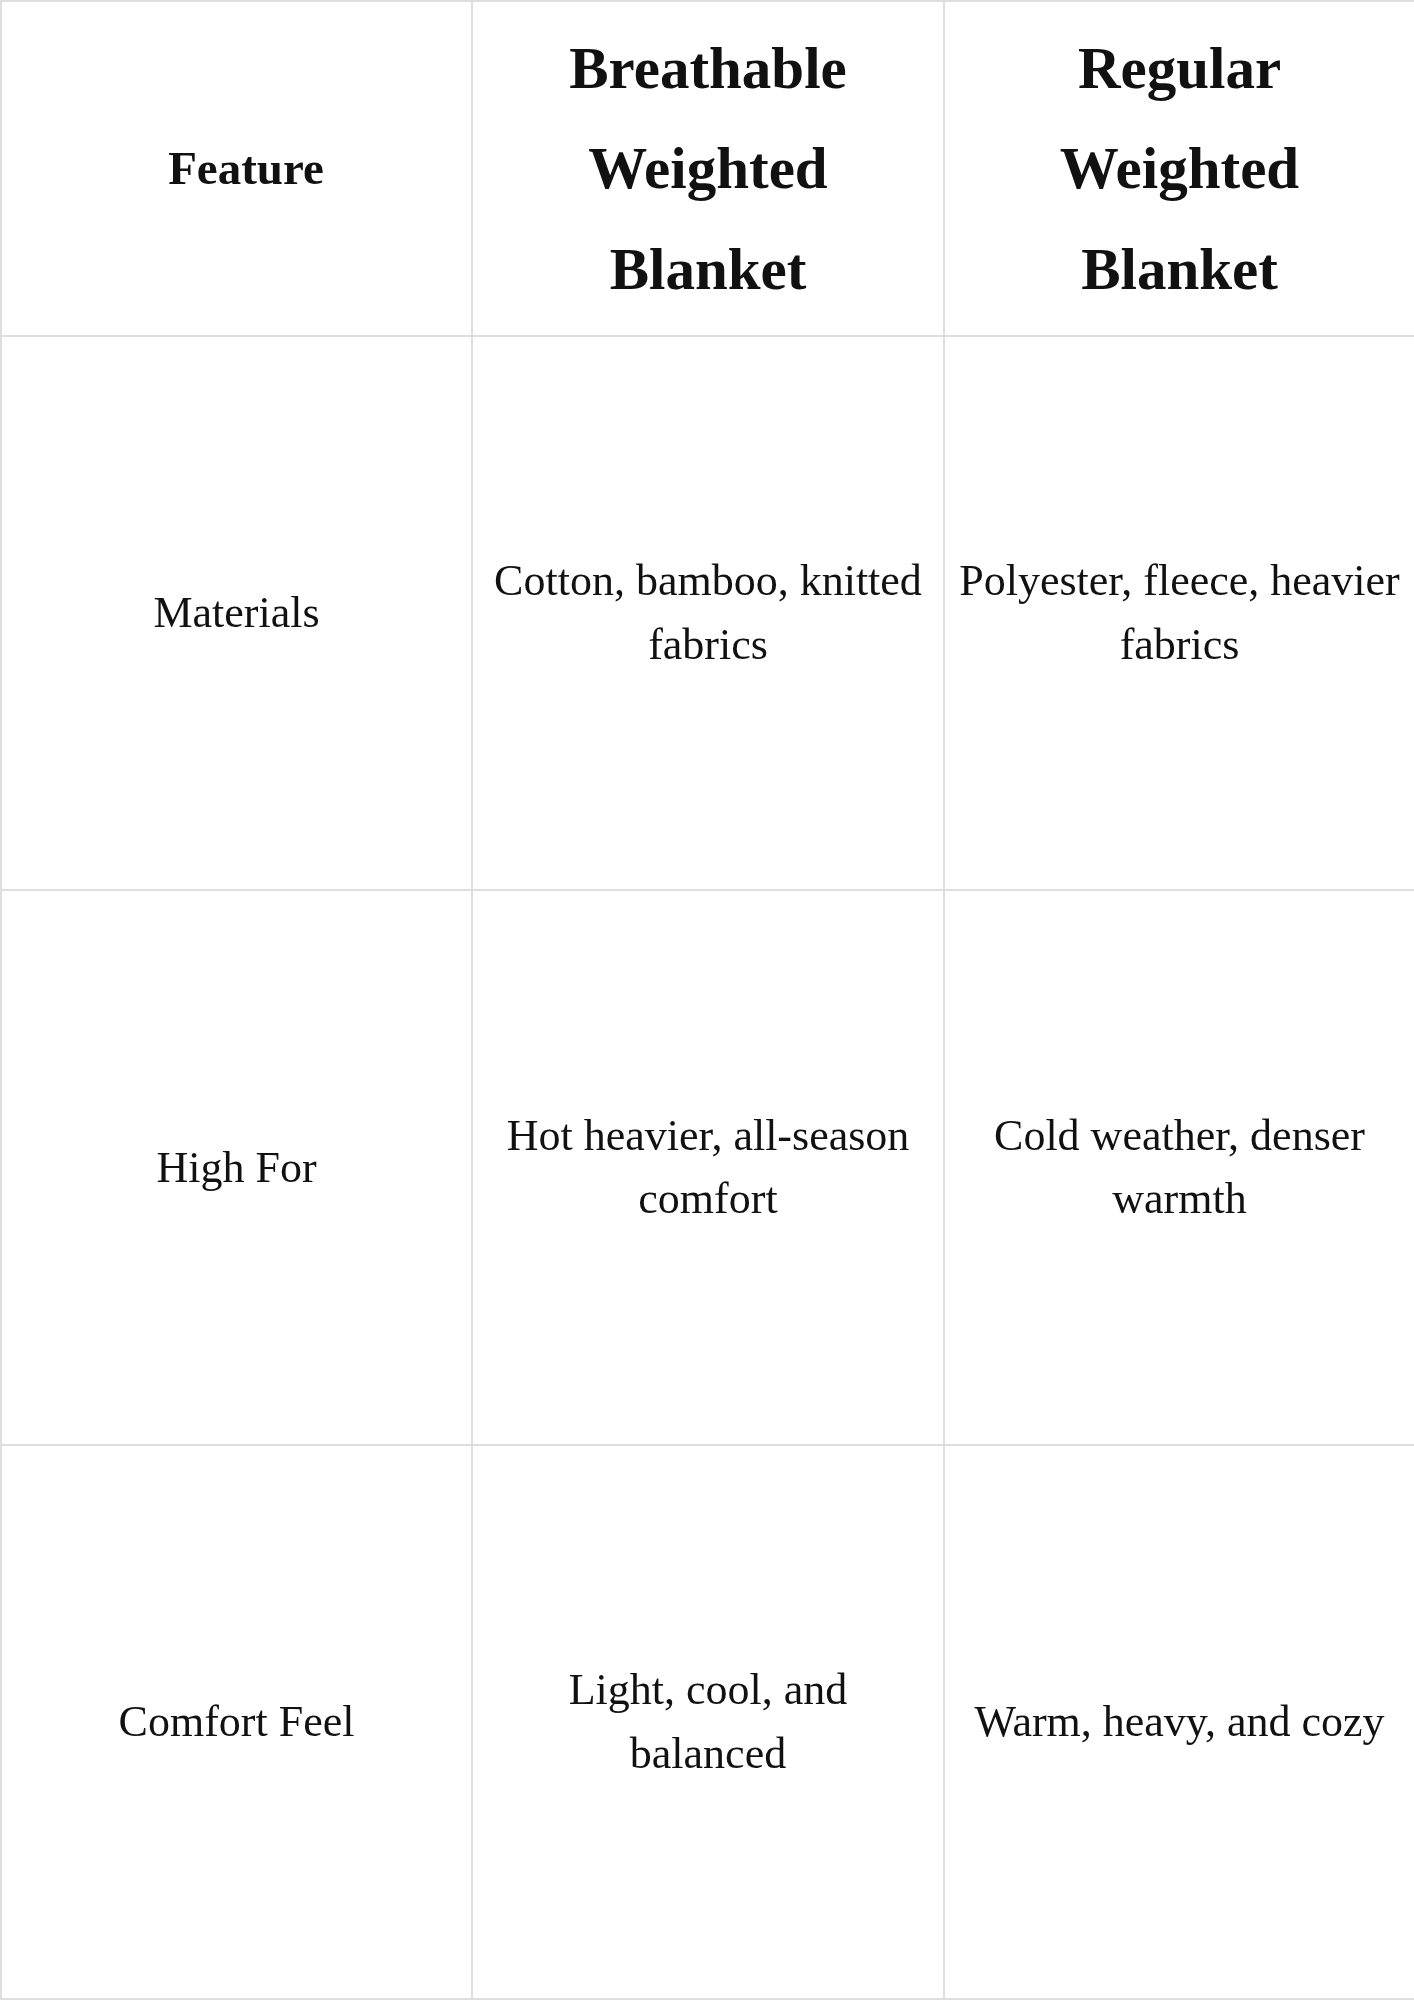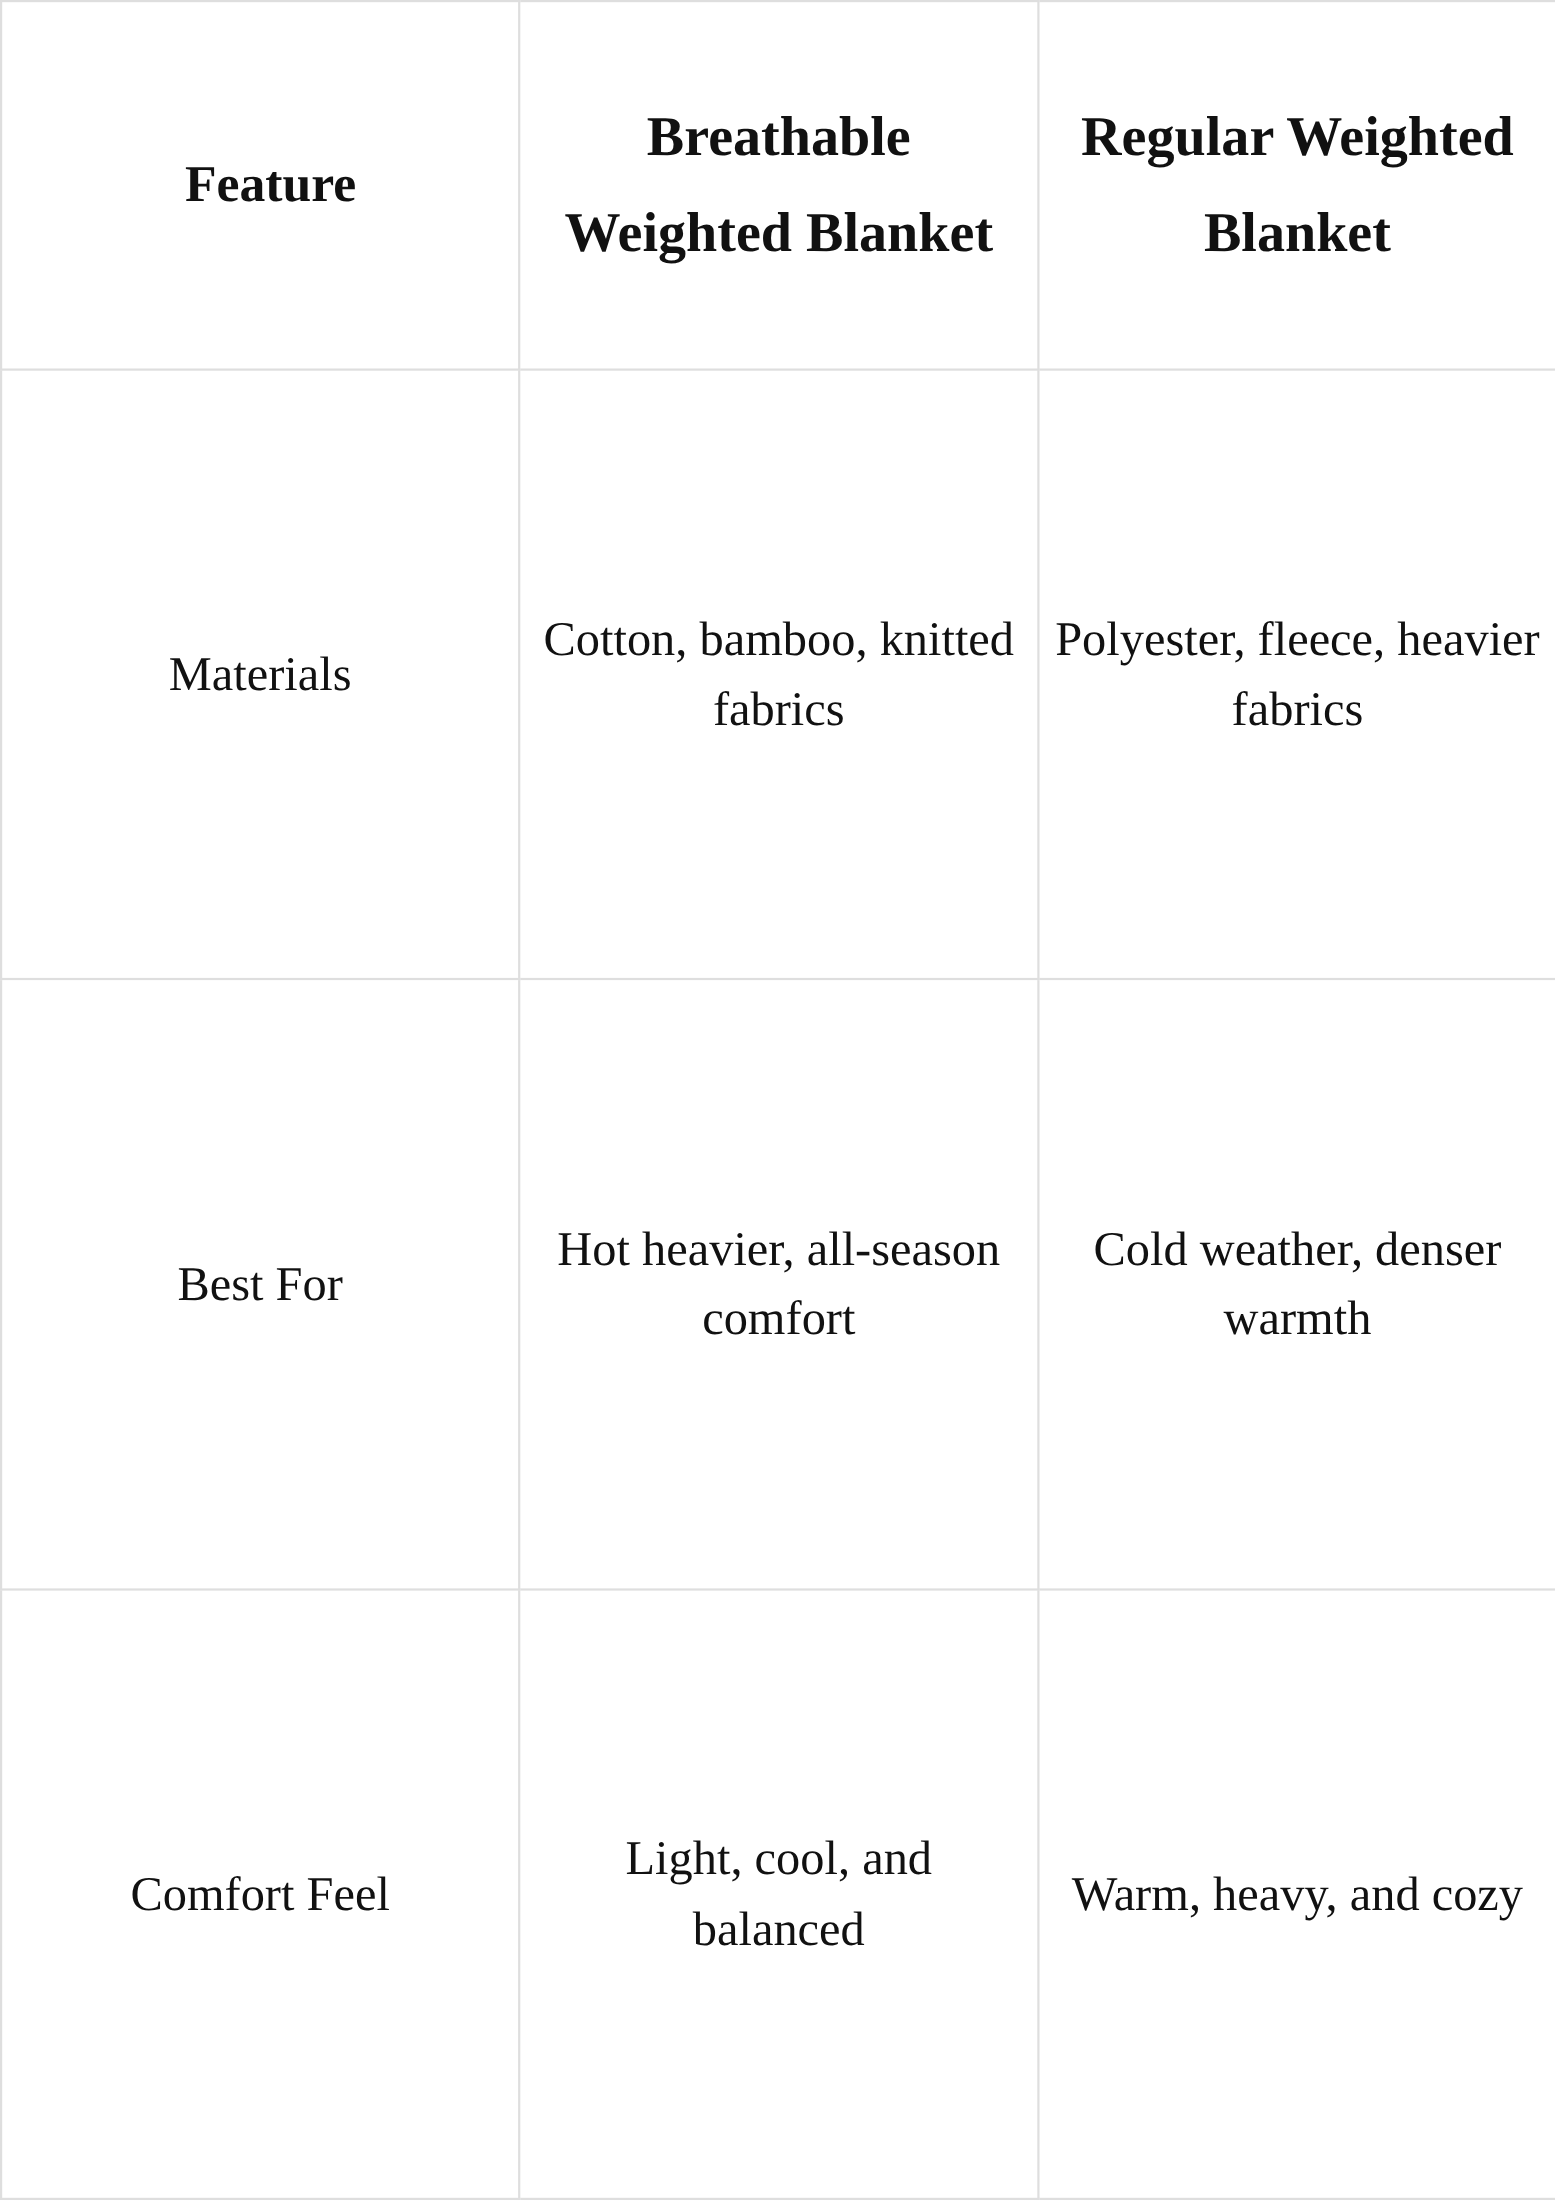--- a/index.html
+++ b/index.html
@@ -12,21 +12,21 @@
   }
   table.cmp col.c1 { width: 471px; }
   table.cmp col.c2 { width: 472px; }
   table.cmp col.c3 { width: 471px; }
   table.cmp th, table.cmp td {
     border: 2px solid #dedede;
     text-align: center; vertical-align: middle;
     padding: 0 14px; height: 333px;
     line-height: 1.45;
   }
-  table.cmp th { font-size: 51px; font-weight: bold; line-height: 1.7; }
+  table.cmp th { font-size: 59px; font-weight: bold; line-height: 1.7; }
   table.cmp td { font-size: 44px; font-weight: normal; }
   table.cmp th.feat { font-size: 47px; padding-left: 33px; }
 </style>
 </head>
 <body>
 
 <table class="cmp">
   <colgroup>
       <col class="c1">
       <col class="c2">
@@ -39,21 +39,21 @@
       <th>Regular Weighted Blanket</th>
     </tr>
   </thead>
   <tbody>
     <tr>
       <td>Materials</td>
       <td>Cotton, bamboo, knitted fabrics</td>
       <td>Polyester, fleece, heavier fabrics</td>
     </tr>
     <tr>
-      <td>Best For</td>
+      <td>High For</td>
       <td>Hot heavier, all-season comfort</td>
       <td>Cold weather, denser warmth</td>
     </tr>
     <tr>
       <td>Comfort Feel</td>
       <td>Light, cool, and balanced</td>
       <td>Warm, heavy, and cozy</td>
     </tr>
   </tbody>
 </table>

